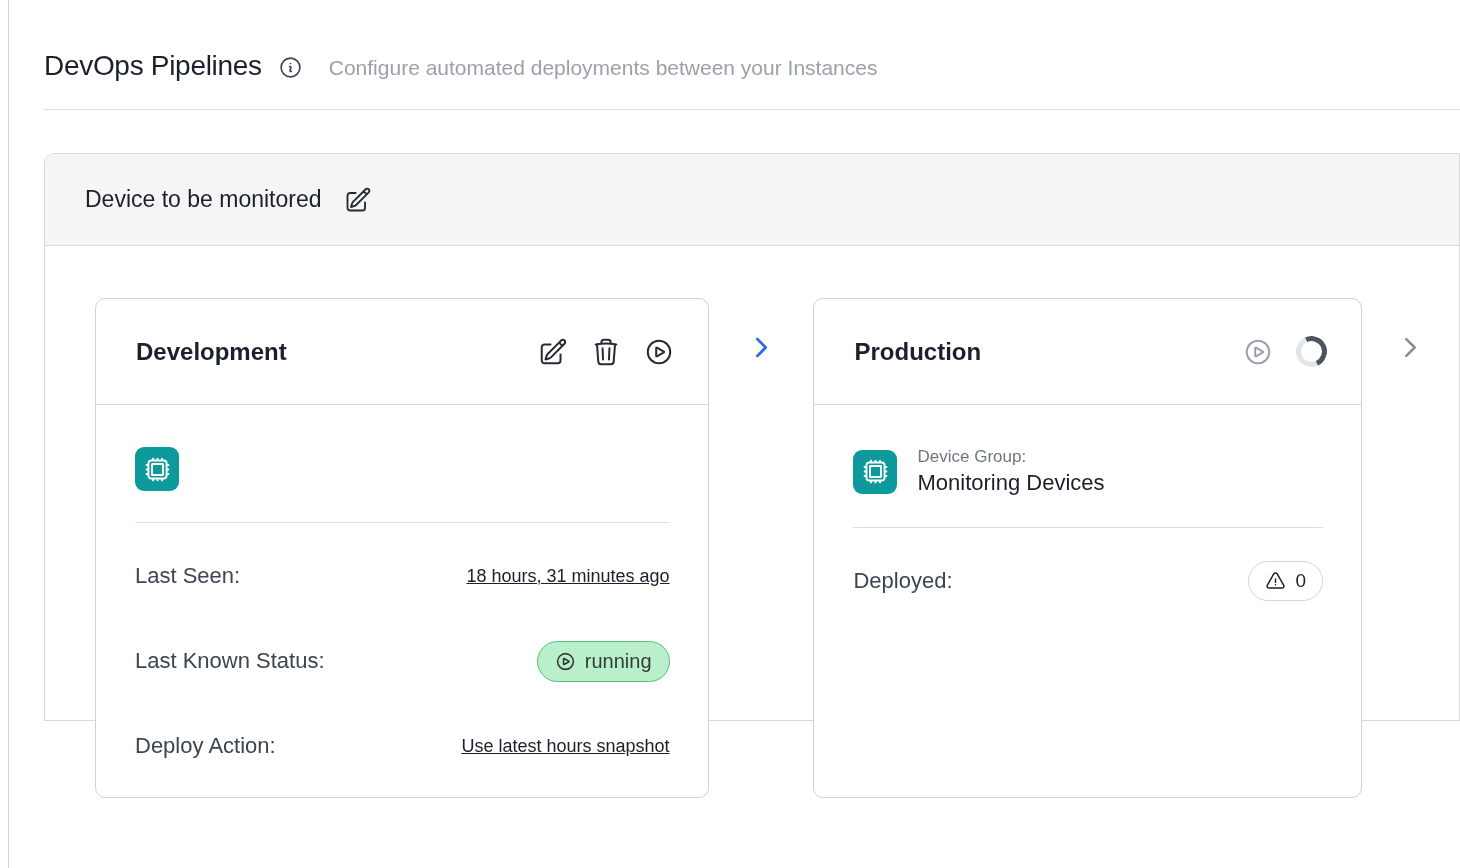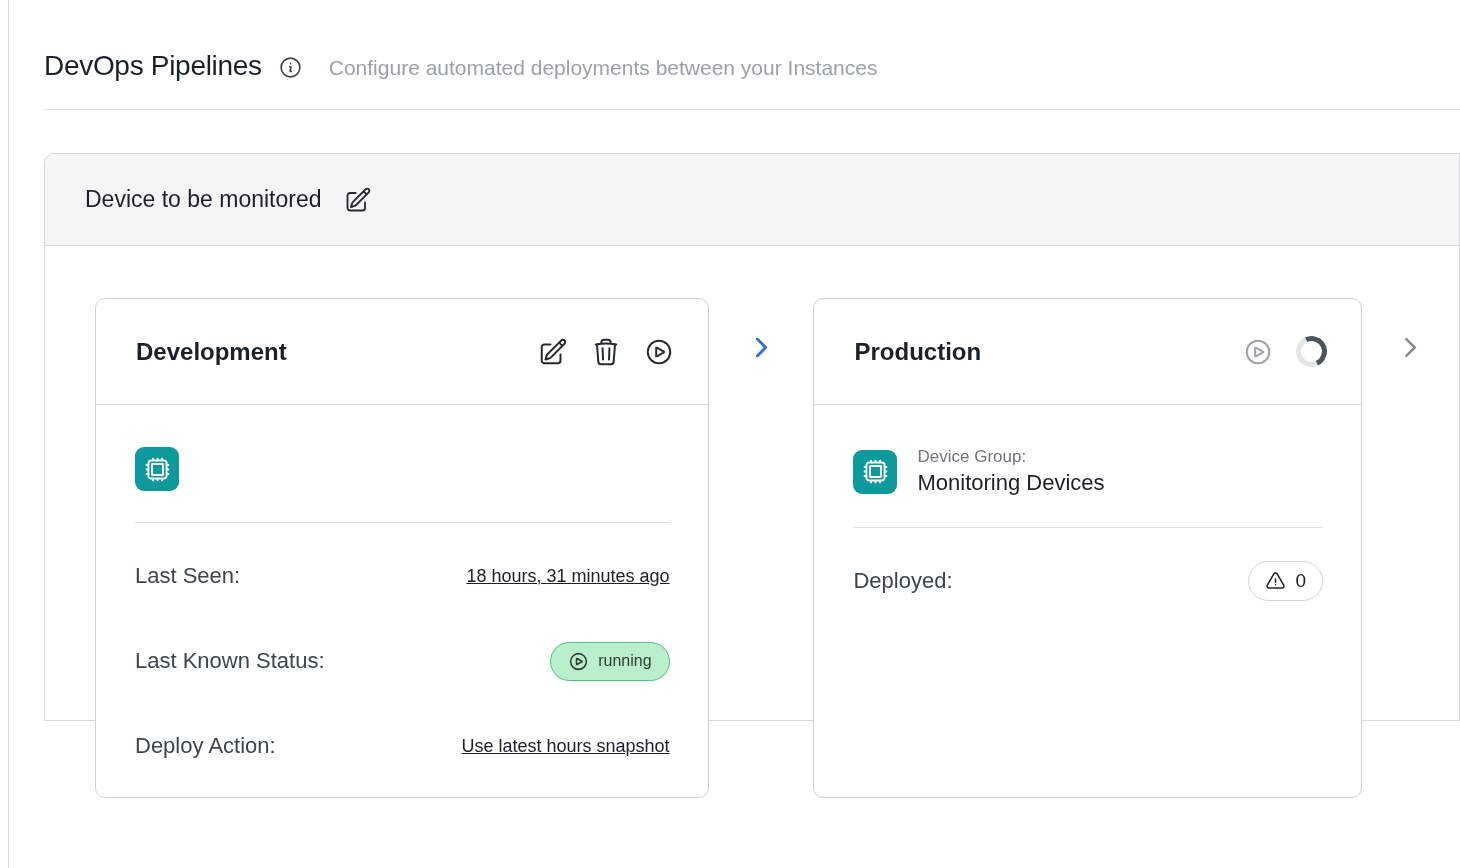--- a/index.html
+++ b/index.html
@@ -51,21 +51,21 @@
 
   .kv-rows { display:flex; flex-direction:column; gap:39px; margin-top:30px; }
   .kv-row { display:flex; align-items:center; justify-content:space-between; min-height:46px; }
   .kv-label { font-size:22px; color:#3c4552; }
   .kv-value { font-size:18px; color:#1a212c;text-decoration:underline; }
 
   
   .status-pill { display:inline-flex; align-items:center; gap:9px; padding:8px 17px;
                  background:var(--badge-green-bg,#b9f0cb);
                  border:1.5px solid var(--badge-green-border,#53c07e);
-                 border-radius:999px; font-size:16px; color:var(--badge-green-text,#333d37); }
+                 border-radius:999px; font-size:20px; color:var(--badge-green-text,#333d37); }
   .status-pill svg { width:21px; height:21px; }
 
   
   .count-pill { display:inline-flex; align-items:center; gap:9px; padding:8px 16px;
                 background:#fff; border:1px solid #d2d6db; border-radius:999px;
                 font-size:19px; color:#1a212c; cursor:pointer; }
   .count-pill svg { width:21px; height:21px; }
 
   
   .flow-arrow { width:105px; display:flex; justify-content:center; margin-top:36px; }

